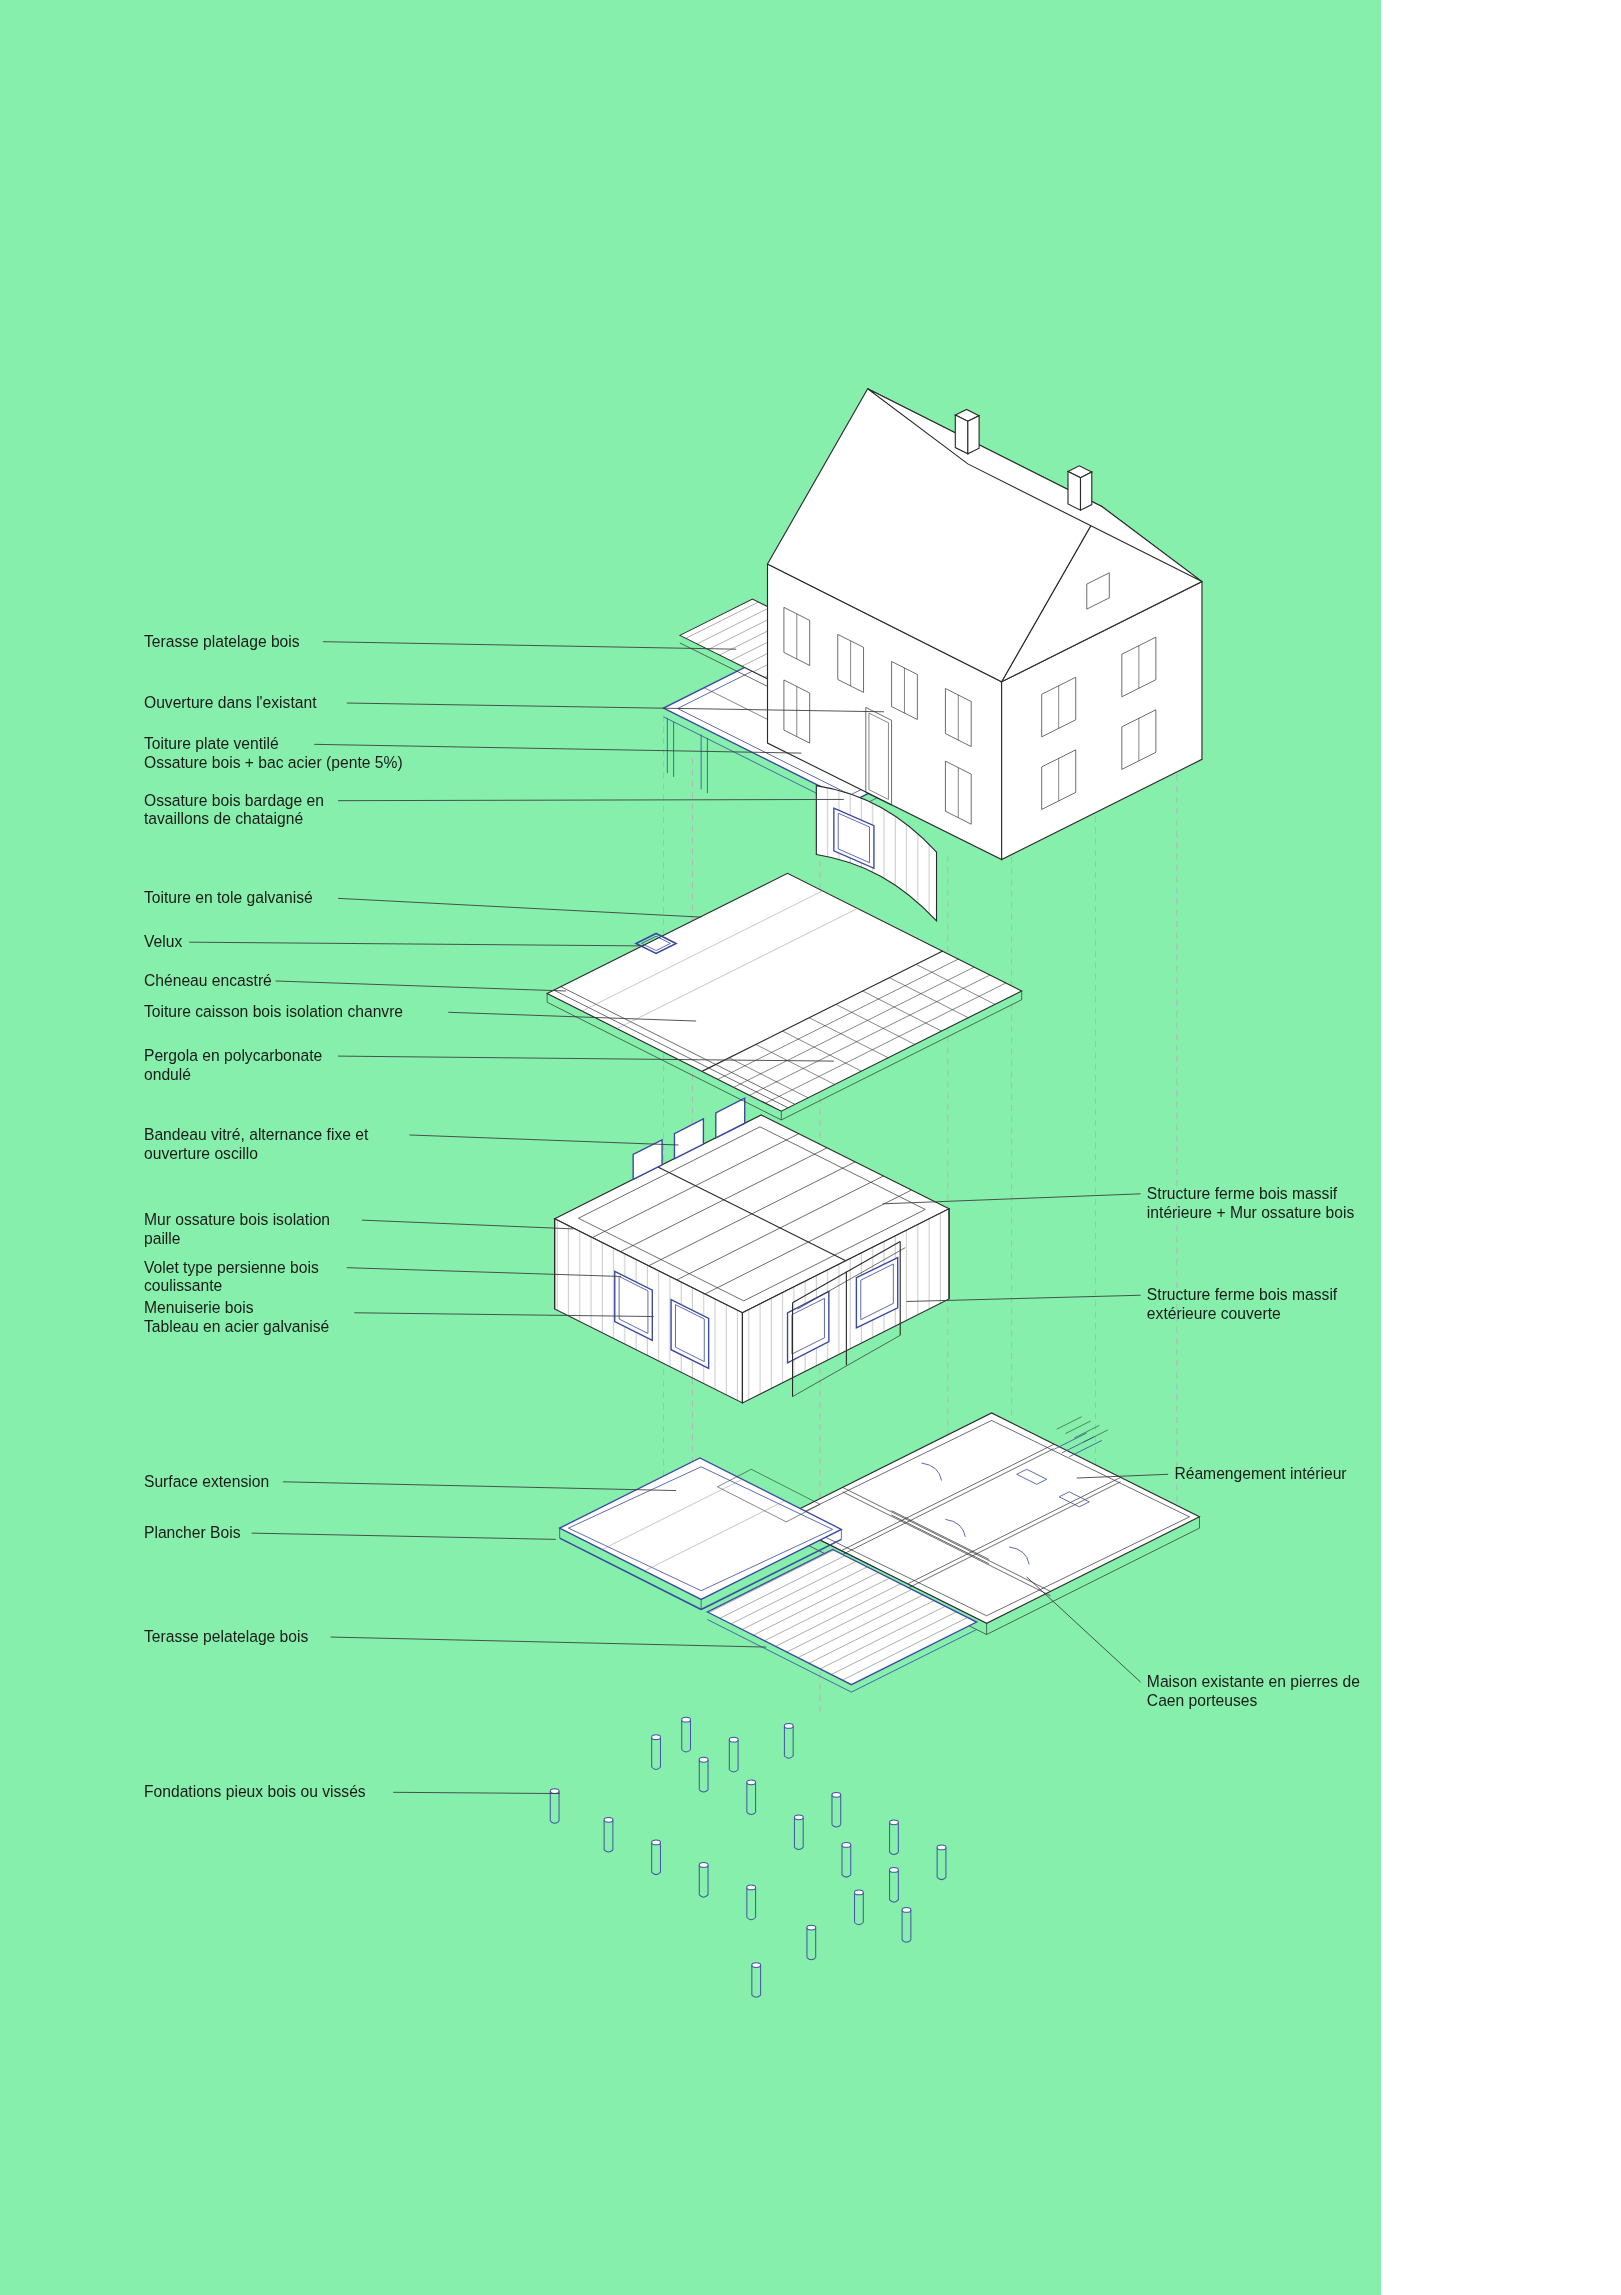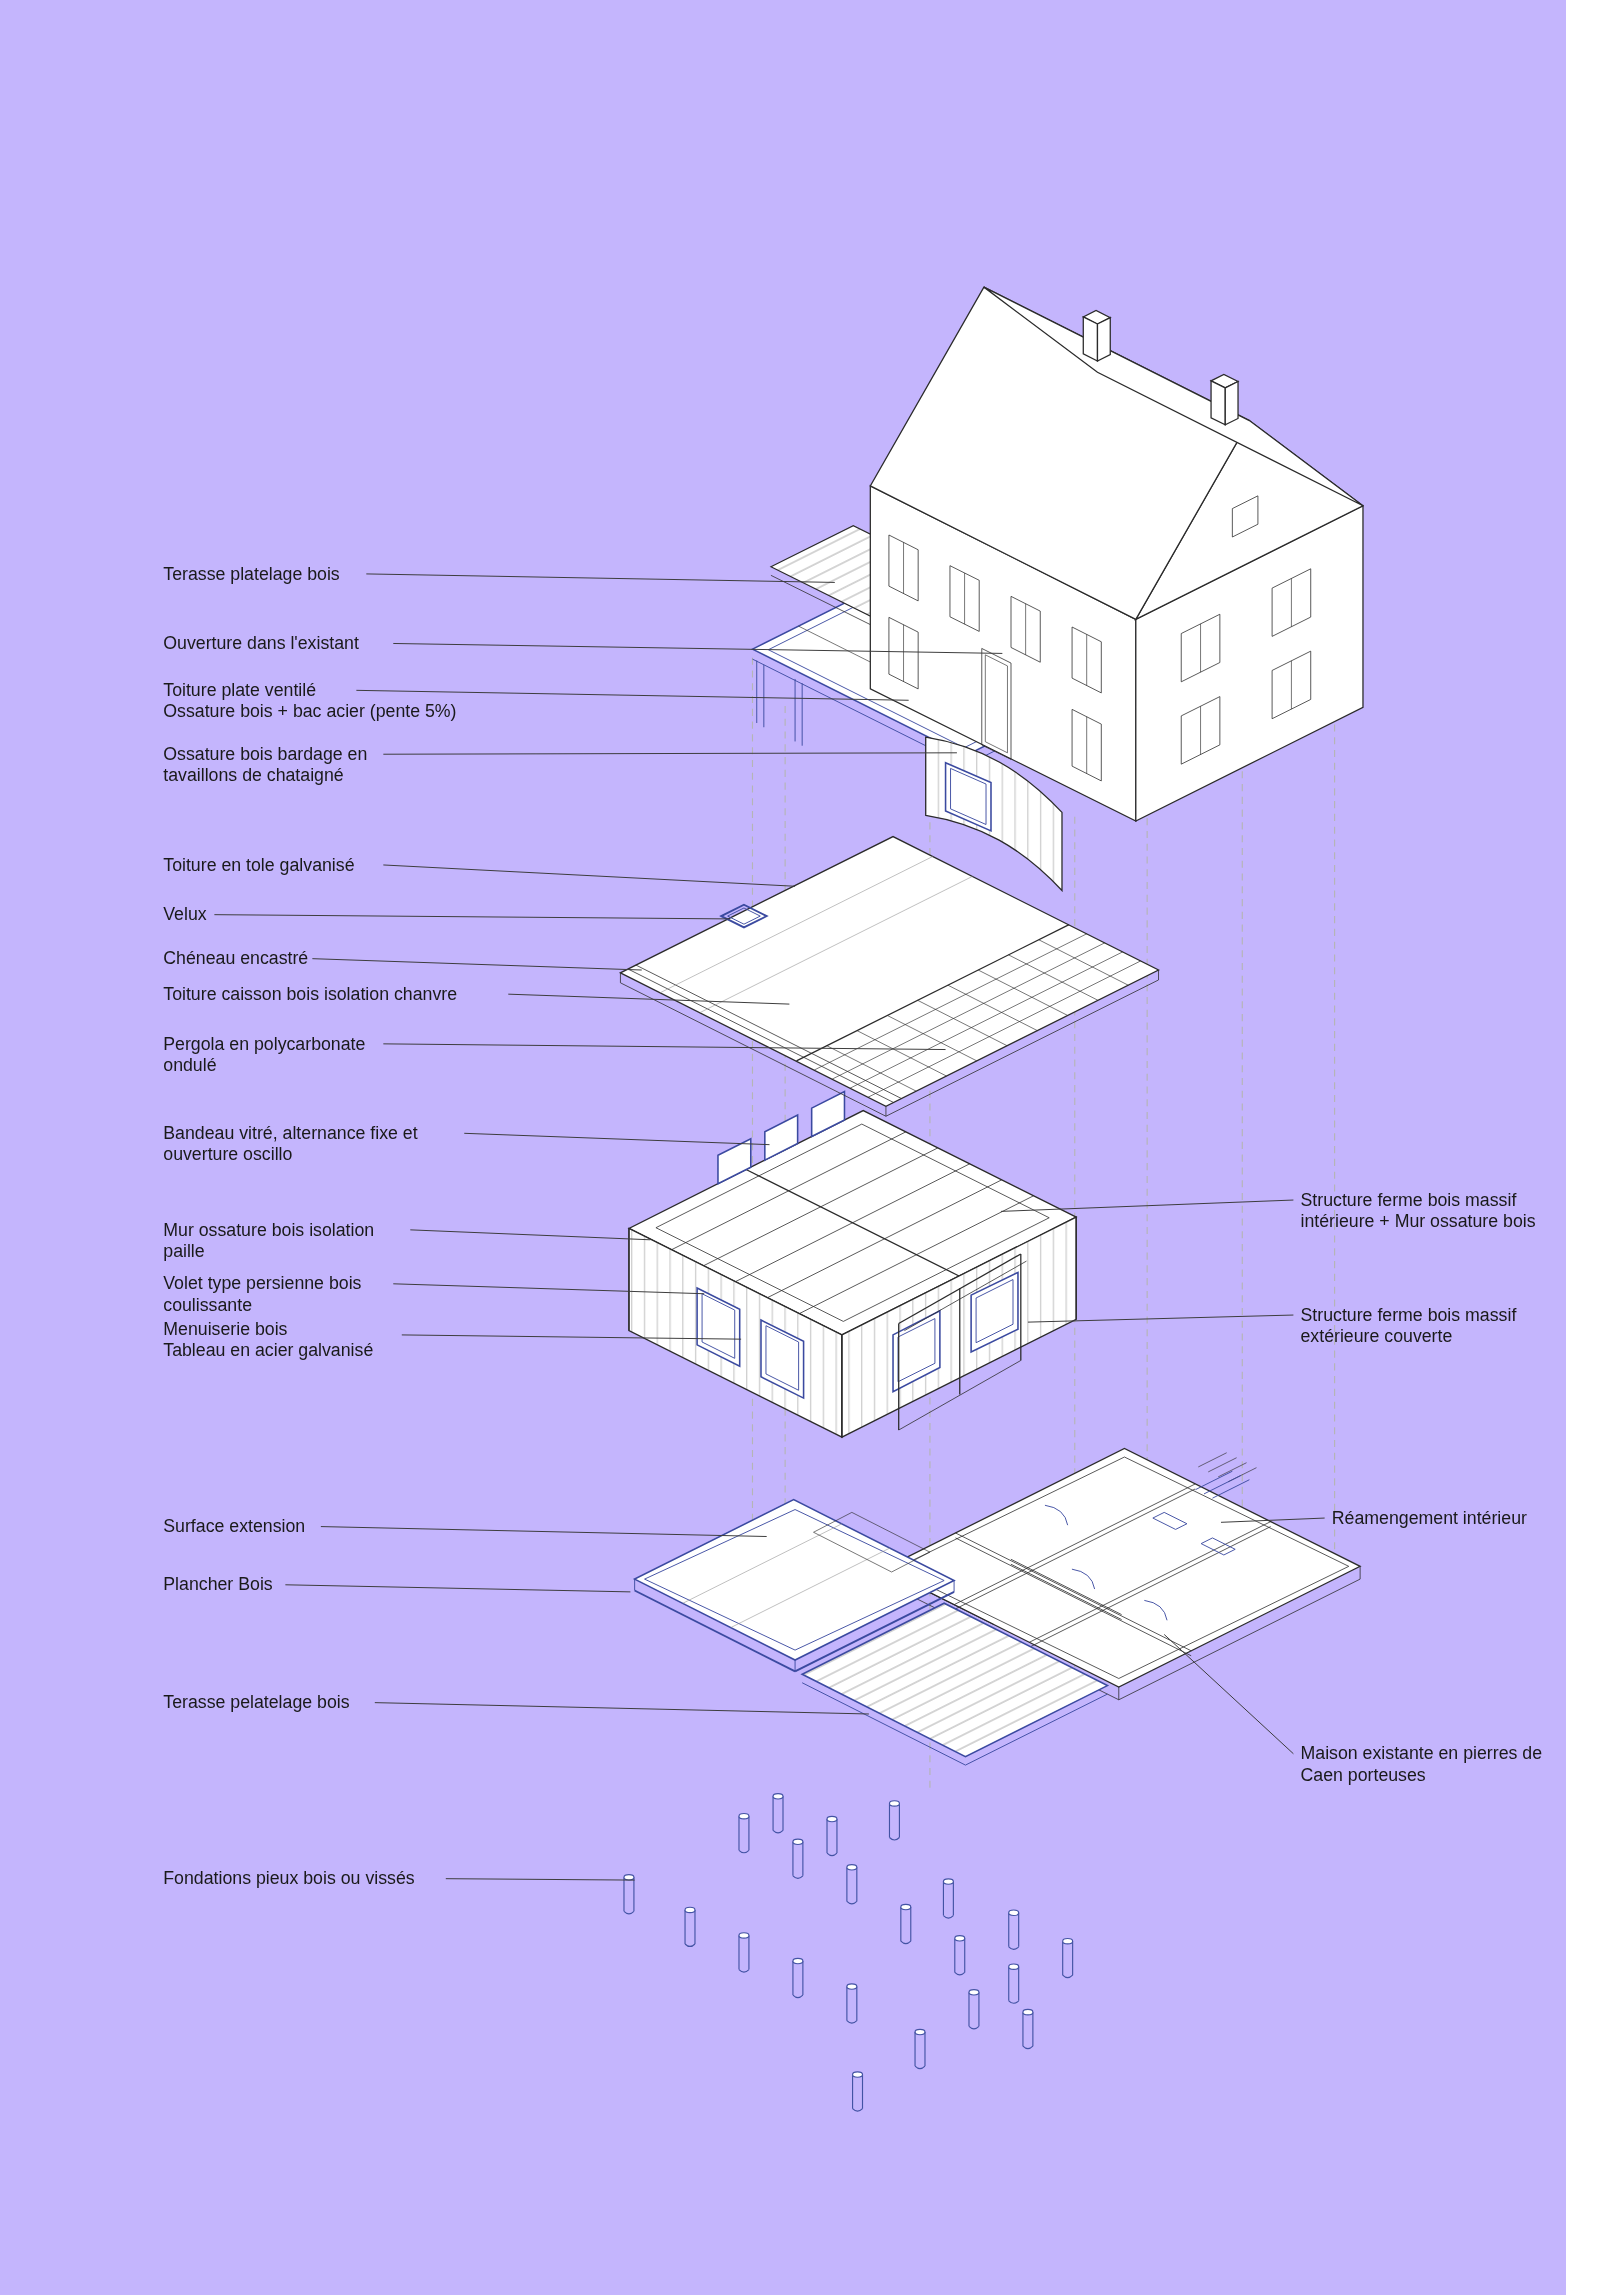--- a/index.html
+++ b/index.html
@@ -1,16 +1,16 @@
 <!DOCTYPE html>
 <html style="font-size:7.4px"><head>
 <meta charset="utf-8">
 <style>
   html,body{margin:0;padding:0;background:#ffffff;}
-  .stage{width:1566px;height:2295px;background:#c4b5fd;position:relative;overflow:hidden;}
+  .stage{width:1381px;height:2295px;background:#86efac;position:relative;overflow:hidden;}
   svg{display:block;width:100%;height:100%;}
   text{font:12.5px "Liberation Sans", sans-serif;fill:#1a1a1a;}
   .k  {stroke:#2b2b2b;fill:none;stroke-width:.9;}
   .k2 {stroke:#2b2b2b;fill:none;stroke-width:.55;}
   .k3 {stroke:#2b2b2b;fill:none;stroke-width:.45;}
   .kf {stroke:#2b2b2b;fill:#ffffff;stroke-width:.9;}
   .b  {stroke:#3b4aa0;fill:none;stroke-width:1.3;}
   .b2 {stroke:#3b4aa0;fill:none;stroke-width:.65;}
   .bw {stroke:#3b4aa0;fill:#ffffff;stroke-width:1.1;}
   .h  {stroke:#8f8f8f;fill:none;stroke-width:.4;}

